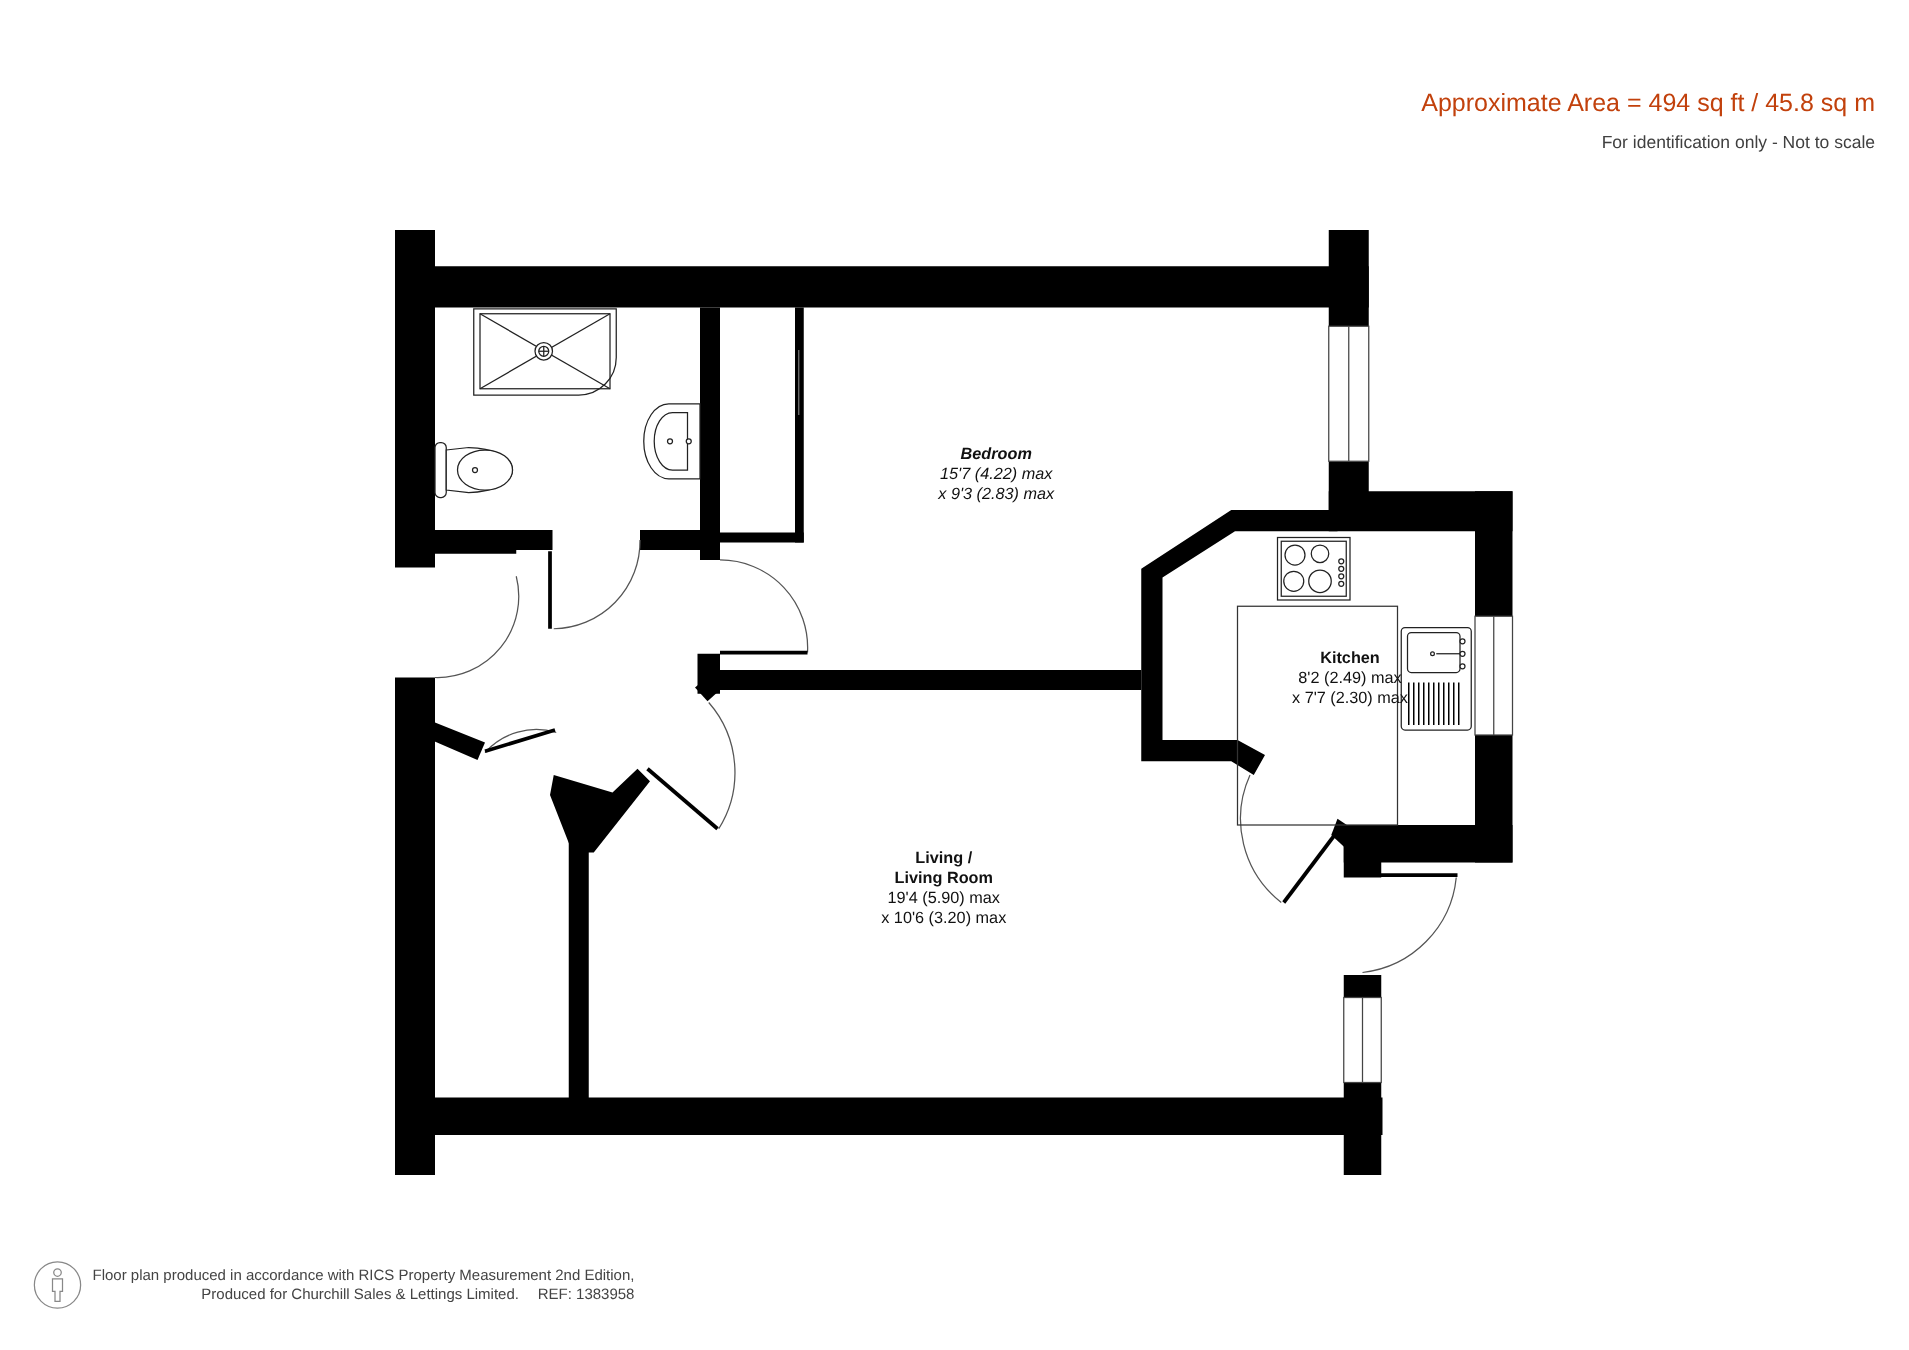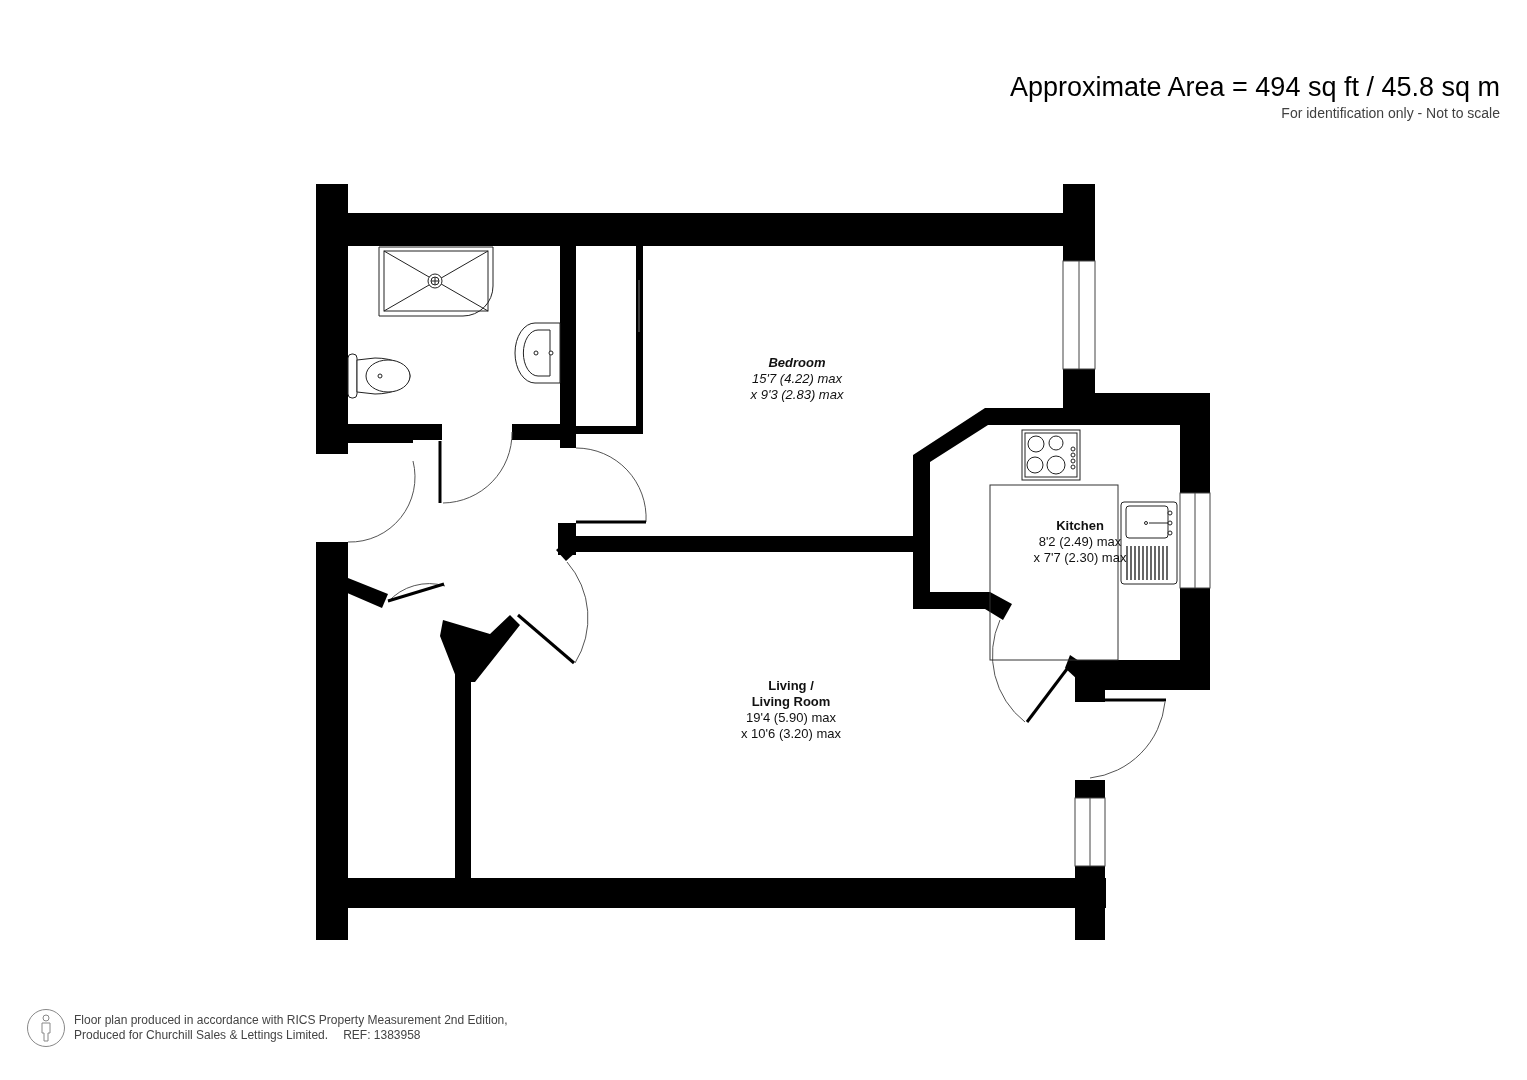--- a/index.html
+++ b/index.html
@@ -1,23 +1,23 @@
 <!DOCTYPE html>
 <html><head>
 <meta charset="utf-8">
 <style>
   html, body { margin: 0; padding: 0; background: #ffffff; }
   body { width: 1527px; height: 1080px; position: relative; overflow: hidden; font-family: "Liberation Sans", sans-serif; color: #111; }
-  .area-title { position: absolute; right: 27px; top: 72px; font-size: 27px; color: #000000; white-space: nowrap; }
+  .area-title { position: absolute; right: 27px; top: 72px; font-size: 20px; color: #c2410c; white-space: nowrap; }
   .area-sub { position: absolute; right: 27px; top: 105px; font-size: 14px; color: #404040; white-space: nowrap; }
   .plan { position: absolute; left: 0; top: 0; }
   .room-label { position: absolute; text-align: center; font-size: 13px; line-height: 16px; color: #111; transform: translateX(-50%); white-space: nowrap; }
   .room-label .name { font-weight: bold; display: block; }
   .room-label .dim { display: block; }
-  .footer { position: absolute; left: 26px; top: 1008px; display: flex; align-items: center; }
+  .footer { position: absolute; left: 26px; top: 1008px; display: flex; align-items: center; text-align: right; }
   .footer-icon { width: 40px; height: 40px; margin-right: 8px; }
   .footer-text { font-size: 12px; line-height: 15.5px; color: #444; }
   .footer-text span { display: block; white-space: nowrap; }
   .copyright { margin-left: 8px; }
   .ref { margin-left: 15px; }
 </style>
 </head>
 <body>
 
 <div class="area-title">Approximate Area = 494 sq ft / 45.8 sq m</div>
@@ -168,21 +168,21 @@
   <span class="dim">15'7 (4.22) max</span>
   <span class="dim">x 9'3 (2.83) max</span>
 </div>
 
 <div class="room-label" style="left:1080px; top:518px;">
   <span class="name">Kitchen</span>
   <span class="dim">8'2 (2.49) max</span>
   <span class="dim">x 7'7 (2.30) max</span>
 </div>
 
-<div class="room-label" style="left:755px; top:678px;margin-left:36px;">
+<div class="room-label" style="left:755px; top:678px;">
   <span class="name">Living /</span>
   <span class="name">Living Room</span>
   <span class="dim">19'4 (5.90) max</span>
   <span class="dim">x 10'6 (3.20) max</span>
 </div>
 
 <div class="footer">
   <svg class="footer-icon" viewBox="0 0 40 40">
     <circle cx="20" cy="20" r="18.5" fill="none" stroke="#888" stroke-width="1"></circle>
     <circle cx="20" cy="10" r="3" fill="none" stroke="#888" stroke-width="1"></circle>

